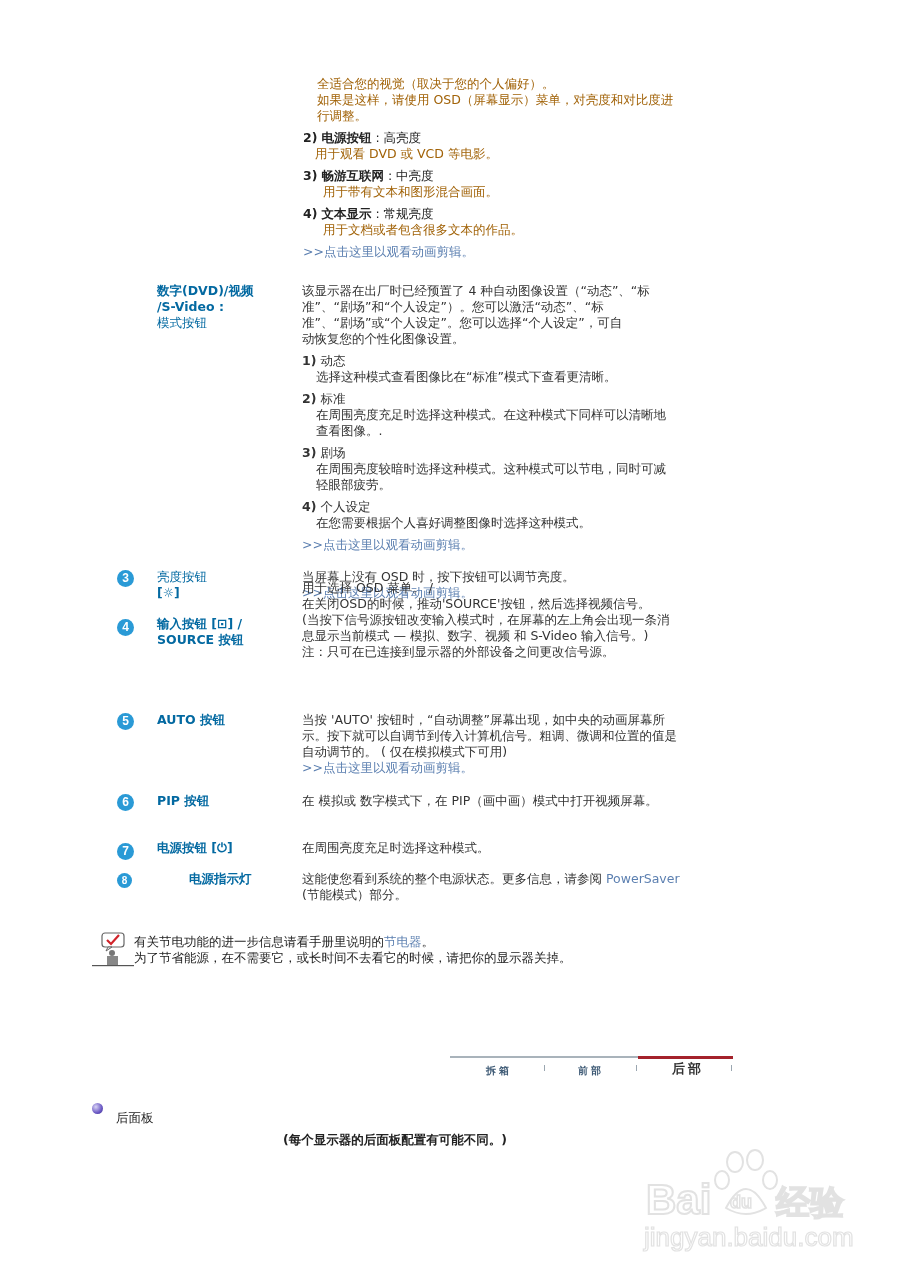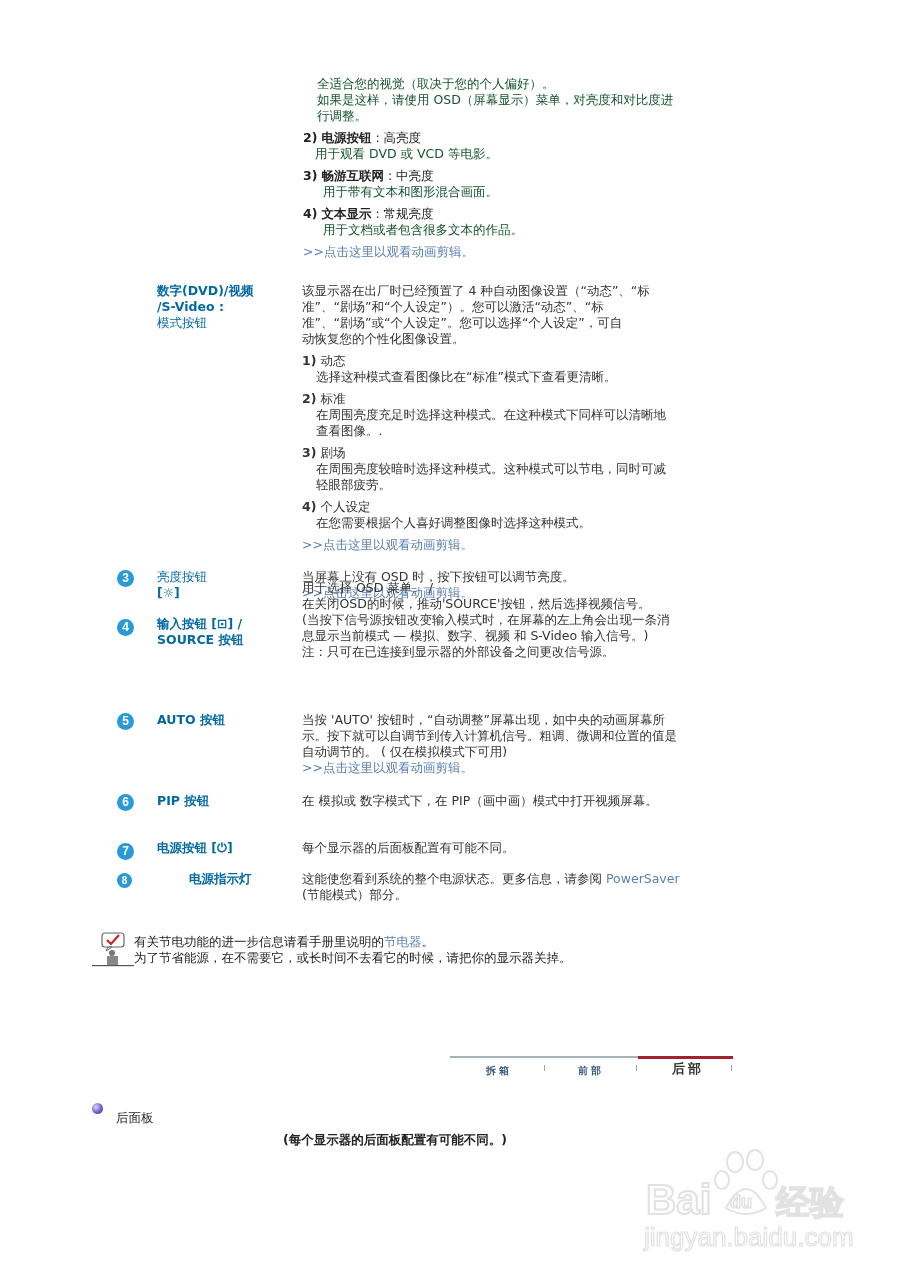--- a/index.html
+++ b/index.html
@@ -2,21 +2,21 @@
 <html><head>
   <meta charset="utf-8">
   <style>
     * { margin: 0; padding: 0; box-sizing: border-box; }
     html, body { width: 904px; height: 1280px; background: #ffffff; overflow: hidden; }
     body { position: relative; font-family: "DejaVu Sans", "Liberation Sans", sans-serif; color: #222; font-size: 12.5px; line-height: 16px; }
     .abs { position: absolute; }
     .bold { font-weight: bold; }
     .link { color: #5b7fb0; }
     .num { font-weight: bold; }
-    .body-text { color: #14532d; }
+    .body-text { color: #a16207; }
     .item-block { margin-bottom: 6px; }
     .badge { position: absolute; width: 17px; height: 17px; border-radius: 50%; background: #2a9ad6; color: #fff; font-family: "Liberation Sans", sans-serif; font-weight: bold; font-size: 12px; line-height: 17px; text-align: center; }
     .label-col { position: absolute; left: 157px; width: 140px; font-weight: bold; color: #0369a1; }
     .label-col .cn { font-weight: normal; }
     .desc-col { position: absolute; left: 302px; width: 420px; color: #333; }
     .nav-bar { position: absolute; left: 450px; top: 1056px; width: 283px; height: 22px; }
     .nav-line-grey { position: absolute; left: 0; top: 0; width: 188px; height: 2px; background: #a9b3bb; }
     .nav-line-red { position: absolute; left: 188px; top: 0; width: 95px; height: 3px; background: #a4222b; }
     .nav-item { position: absolute; top: 7px; font-size: 10px; color: #3e5a75; font-weight: bold; letter-spacing: 3px; }
     .nav-sep { position: absolute; top: 9px; width: 1px; height: 6px; background: #9aa6b0; }
@@ -117,21 +117,21 @@
 </div>
 <div class="desc-col" style="top:793px;">
   <div>在 模拟或 数字模式下，在 PIP（画中画）模式中打开视频屏幕。</div>
 </div>
 
 <div class="badge" style="left:117px; top:843px;">7</div>
 <div class="label-col" style="top:840px;">
   <div>电源按钮 [⏻]</div>
 </div>
 <div class="desc-col" style="top:840px;">
-  <div>每个显示器的后面板配置有可能不同。</div>
+  <div>在周围亮度充足时选择这种模式。</div>
 </div>
 
 <div class="badge" style="left:117px; top:873px; width:15px; height:15px; line-height:15px; font-size:10px;">8</div>
 <div class="label-col" style="top:871px;padding-left:32px;">
   <div>电源指示灯</div>
 </div>
 <div class="desc-col" style="top:871px;">
   <div><span>这能使您看到系统的整个电源状态。更多信息，请参阅 </span><span class="link" style="cursor:pointer;">PowerSaver</span></div>
   <div>(节能模式）部分。</div>
 </div>

